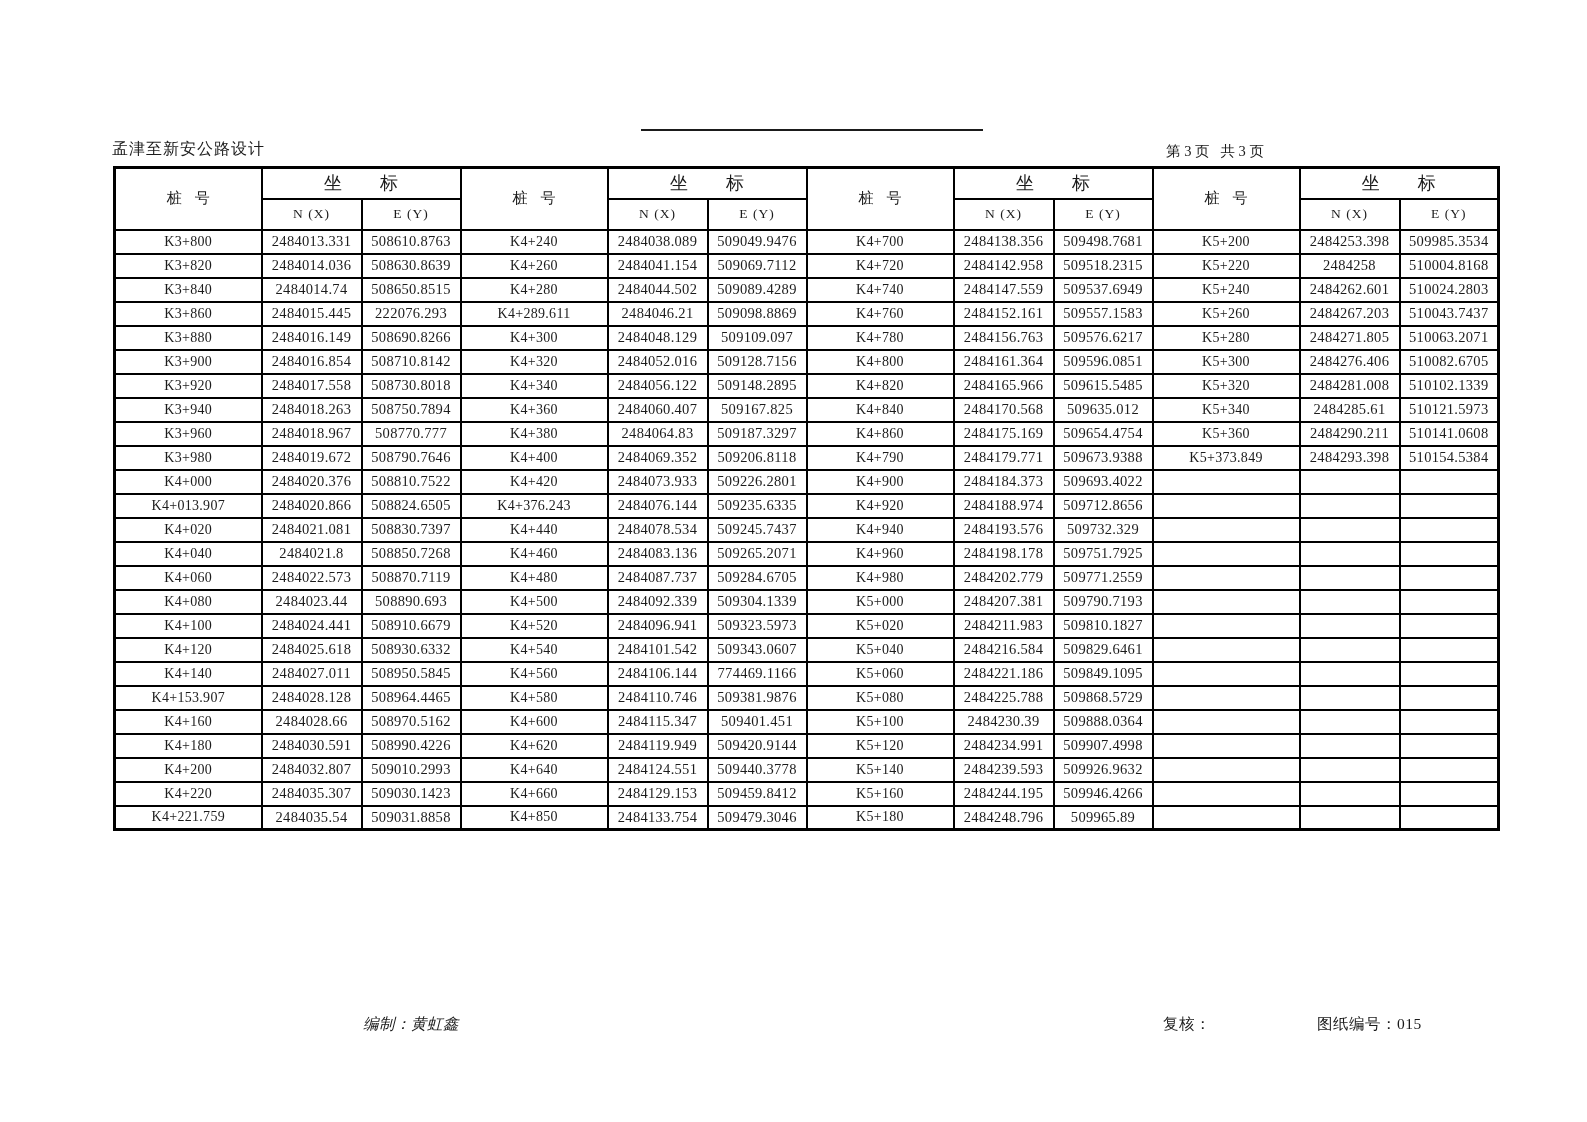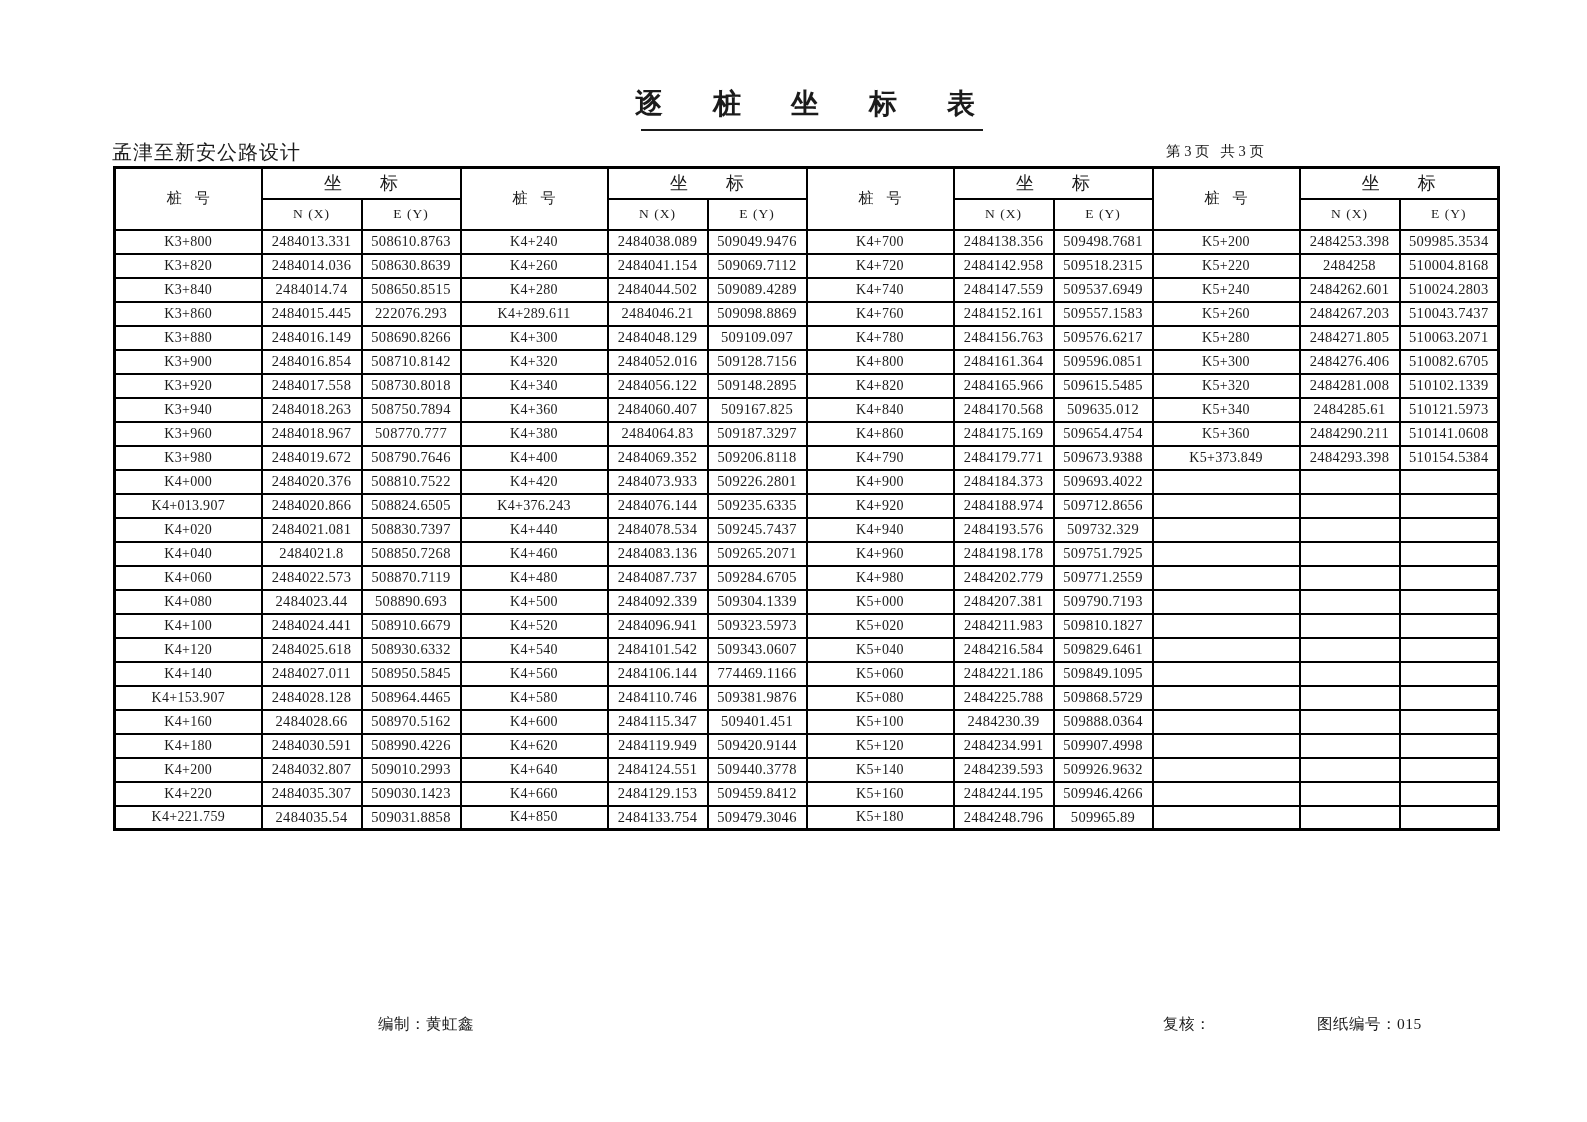--- a/index.html
+++ b/index.html
@@ -11,21 +11,21 @@
 
   
   .title-wrap{position:absolute;left:113px;top:86px;width:1384px;text-align:center;}
   .doc-title{
     display:inline-block;font-size:28px;font-weight:bold;
     letter-spacing:50px;padding-left:50px;line-height:1.25;white-space:nowrap;
   }
   .title-underline{position:absolute;left:641px;top:129px;width:342px;height:2px;background:#1b1b1b;}
 
   
-  .project{position:absolute;left:112px;top:139px;font-size:20px;letter-spacing:1px;}
+  .project{position:absolute;left:112px;top:139px;font-size:16px;letter-spacing:1px;}
   .pageinfo{position:absolute;left:1166px;top:142px;font-size:14.5px;white-space:pre;}
 
   
   table.coord{
     position:absolute;left:113px;top:166px;width:1384px;
     border-collapse:collapse;table-layout:fixed;border:3px solid #000;
   }
   .coord th,.coord td{
     border:2px solid #000;text-align:center;vertical-align:middle;
     padding:0;overflow:hidden;white-space:nowrap;
@@ -33,32 +33,29 @@
   .coord thead tr{height:31px;}
   .coord tbody tr{height:24px;}
   .th-pile{font-size:15px;letter-spacing:13px;padding-left:13px !important;font-weight:normal;}
   .th-coord{font-size:18px;letter-spacing:38px;padding-left:38px !important;font-weight:normal;}
   .th-sub{font-size:13.5px;font-weight:normal;letter-spacing:1px;}
   .cell-pile{font-size:14px;letter-spacing:0.3px;}
   .cell-num{font-size:14.5px;letter-spacing:0.3px;}
 
   
   .footer-item{position:absolute;top:1014px;font-size:15.5px;letter-spacing:0.5px;white-space:nowrap;}
-  .f-prepared{left:378px;}
+  .f-prepared{left:363px;font-style:italic;}
   .f-checked{left:1163px;}
   .f-drawing{left:1317px;}
 </style>
 </head>
 <body>
 
 <div class="sheet">
 
-  <div class="title-wrap">
-    <span class="doc-title">逐桩坐标表</span>
-  </div>
   <div class="title-underline"></div>
 
   <div class="project">孟津至新安公路设计</div>
   <div class="pageinfo">第 3 页   共 3 页</div>
 
   <table class="coord">
     <colgroup>
       <col style="width:147px">
         <col style="width:100px">
         <col style="width:99px">

